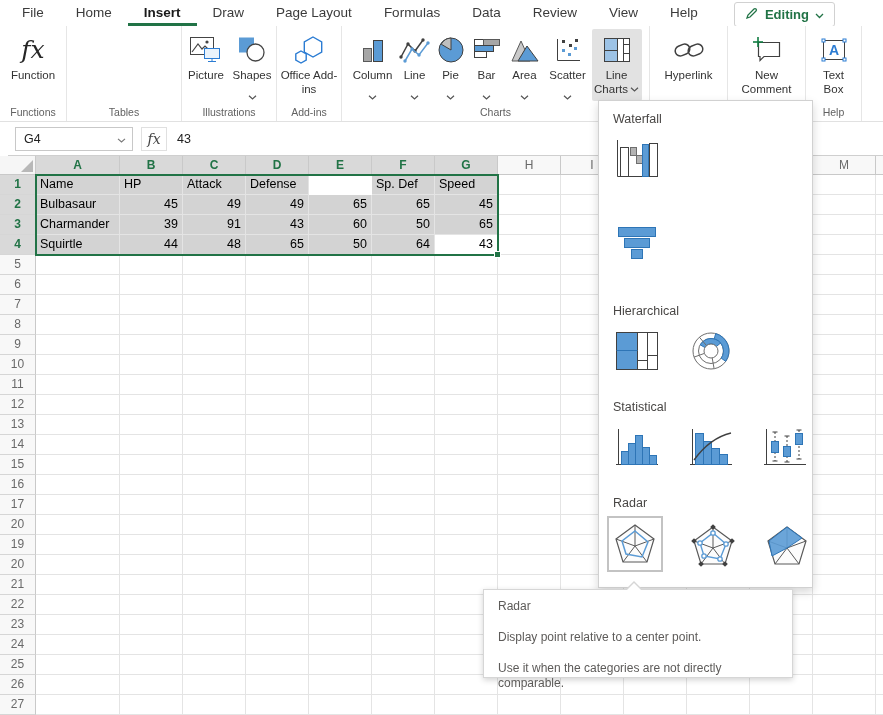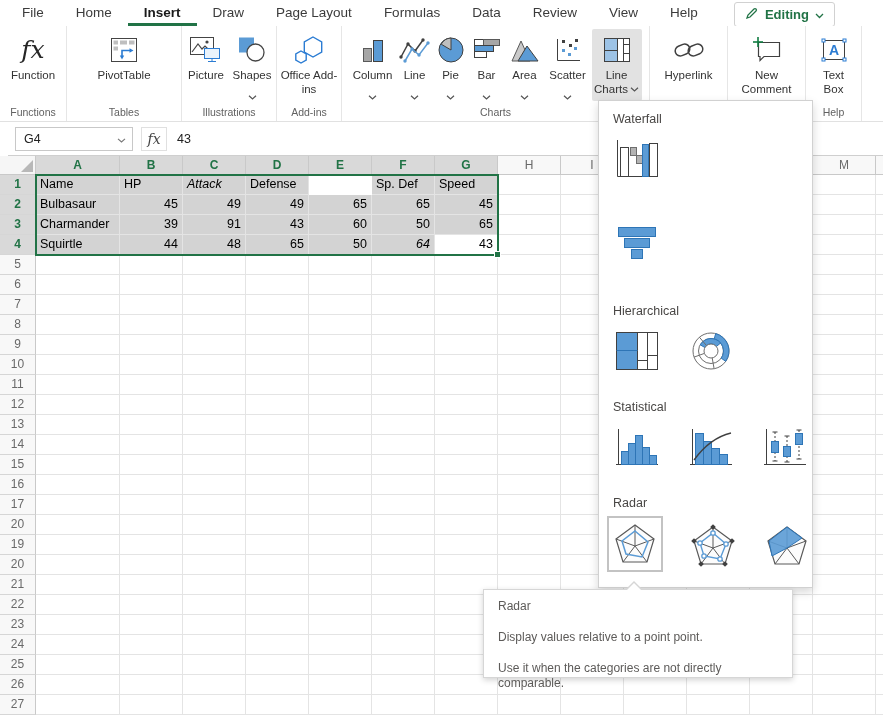--- a/index.html
+++ b/index.html
@@ -101,35 +101,20 @@
       <div class="rbtn" style="width:58px">
         <span class="ricon">
             <span class="fxglyph">fx</span>
           </span>
         <span class="rlabel">Function</span>
       </div>
       <div class="grp-label">Functions</div>
     </div>
 
     <div class="grp" style="width:115px">
-      <div class="rbtn" style="width:64px">
-        <span class="ricon">
-          <svg width="30" height="28" viewBox="0 0 30 28">
-              <rect x="2.5" y="2.5" width="25" height="23" fill="#fff" stroke="#444"></rect>
-              <rect x="4.5" y="4.5" width="4.5" height="4" fill="#bfbfbf"></rect>
-              <rect x="4.5" y="10.5" width="4.5" height="4" fill="#bfbfbf"></rect>
-              <rect x="11" y="4.5" width="7" height="4" fill="#bfbfbf"></rect>
-              <rect x="20" y="4.5" width="5.5" height="4" fill="#bfbfbf"></rect>
-              <path d="M13,21.5 L13,14.5 L22,14.5" fill="none" stroke="#2b7cd3" stroke-width="1.6"></path>
-              <path d="M10.8,19.5 L13,23.5 L15.2,19.5 Z" fill="#2b7cd3"></path>
-              <path d="M20.5,12.3 L24.5,14.5 L20.5,16.7 Z" fill="#2b7cd3"></path>
-            </svg>
-        </span>
-        <span class="rlabel">PivotTable</span>
-      </div>
       <div class="grp-label">Tables</div>
     </div>
 
     <div class="grp" style="width:95px">
       <div class="rbtn" style="width:46px">
         <span class="ricon">
           <svg width="34" height="30" viewBox="0 0 34 30">
               <rect x="1.5" y="2.5" width="23" height="17" fill="#fff" stroke="#444"></rect>
               <circle cx="18" cy="7" r="1.6" fill="#444"></circle>
               <path d="M3,17 L9,9 L13,14 L16,11 L19,14" fill="none" stroke="#444" stroke-width="1.2"></path>
@@ -354,21 +339,21 @@
         <div class="g-h" style="width: 63px;">J</div>
         <div class="g-h" style="width: 63px;">K</div>
         <div class="g-h" style="width: 63px;">L</div>
         <div class="g-h" style="width: 63px;">M</div>
         <div class="g-h" style="width: 63px;">N</div>
       </div>
       <div class="g-row">
         <div class="g-rh on">1</div>
         <div class="g-cell sel" style="width: 84px;">Name</div>
         <div class="g-cell sel" style="width: 63px;">HP</div>
-        <div class="g-cell sel" style="width: 63px; font-style: italic;">Attack</div>
+        <div class="g-cell sel" style="width: 63px;">Attack</div>
         <div class="g-cell sel" style="width: 63px;">Defense</div>
         <div class="g-cell sel" style="width: 63px; margin-top: 44px;">Sp. Atk</div>
         <div class="g-cell sel" style="width: 63px;">Sp. Def</div>
         <div class="g-cell sel" style="width: 63px;">Speed</div>
         <div class="g-cell" style="width: 63px;"></div>
         <div class="g-cell" style="width: 63px;"></div>
         <div class="g-cell" style="width: 63px;"></div>
         <div class="g-cell" style="width: 63px;"></div>
         <div class="g-cell" style="width: 63px;"></div>
         <div class="g-cell" style="width: 63px;"></div>
@@ -408,21 +393,21 @@
         <div class="g-cell" style="width: 63px;"></div>
         <div class="g-cell" style="width: 63px;"></div>
       </div>
       <div class="g-row">
         <div class="g-rh on">4</div>
         <div class="g-cell sel" style="width: 84px;">Squirtle</div>
         <div class="g-cell sel num" style="width: 63px;">44</div>
         <div class="g-cell sel num" style="width: 63px;">48</div>
         <div class="g-cell sel num" style="width: 63px;">65</div>
         <div class="g-cell sel num" style="width: 63px;">50</div>
-        <div class="g-cell sel num" style="width: 63px; font-style: italic;">64</div>
+        <div class="g-cell sel num" style="width: 63px;">64</div>
         <div class="g-cell act num" style="width: 63px;">43</div>
         <div class="g-cell" style="width: 63px;"></div>
         <div class="g-cell" style="width: 63px;"></div>
         <div class="g-cell" style="width: 63px;"></div>
         <div class="g-cell" style="width: 63px;"></div>
         <div class="g-cell" style="width: 63px;"></div>
         <div class="g-cell" style="width: 63px;"></div>
         <div class="g-cell" style="width: 63px;"></div>
       </div>
       <div class="g-row">
@@ -968,17 +953,17 @@
             </svg>
           </div>
         </div>
       </div>
     </div>
 
   <div class="tip">
     <div class="notch-b"></div>
     <div class="notch-w"></div>
     <div class="tip-line">Radar</div>
-    <div class="tip-line">Display values relative to a point point.</div>
+    <div class="tip-line">Display point relative to a center point.</div>
     <div class="tip-line">Use it when the categories are not directly comparable.</div>
   </div>
 
 </div>
 
 </body></html>

